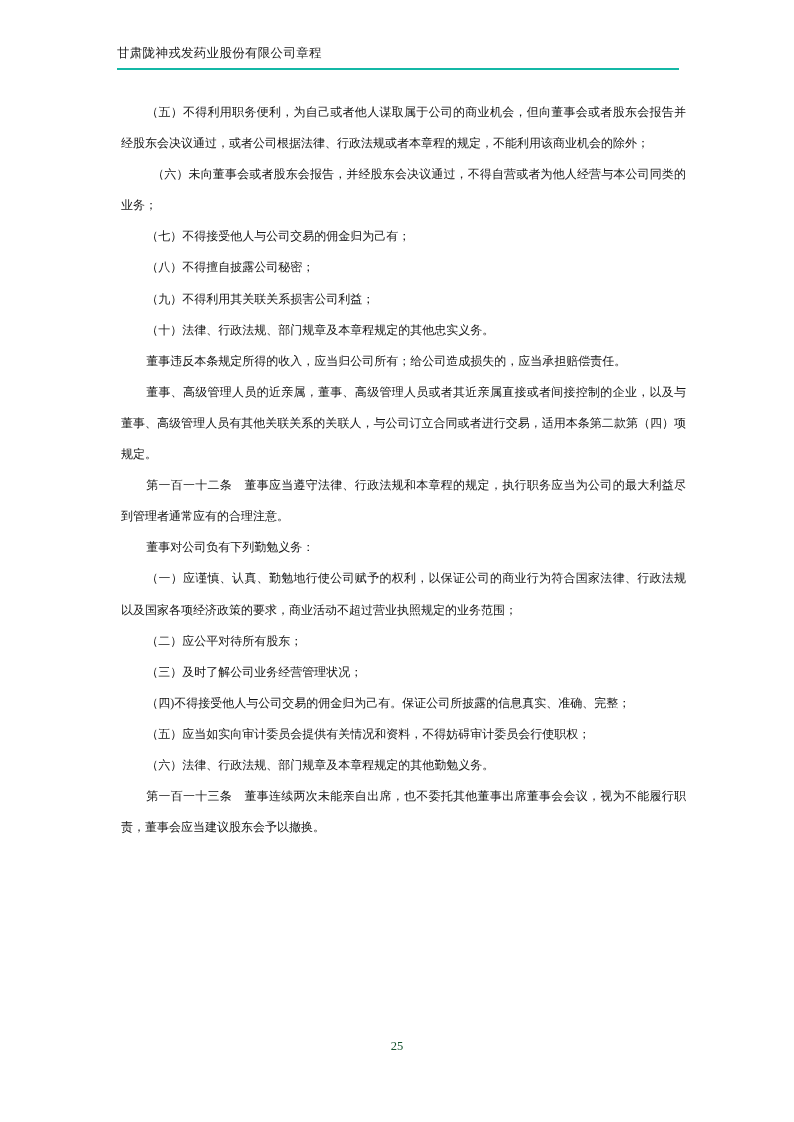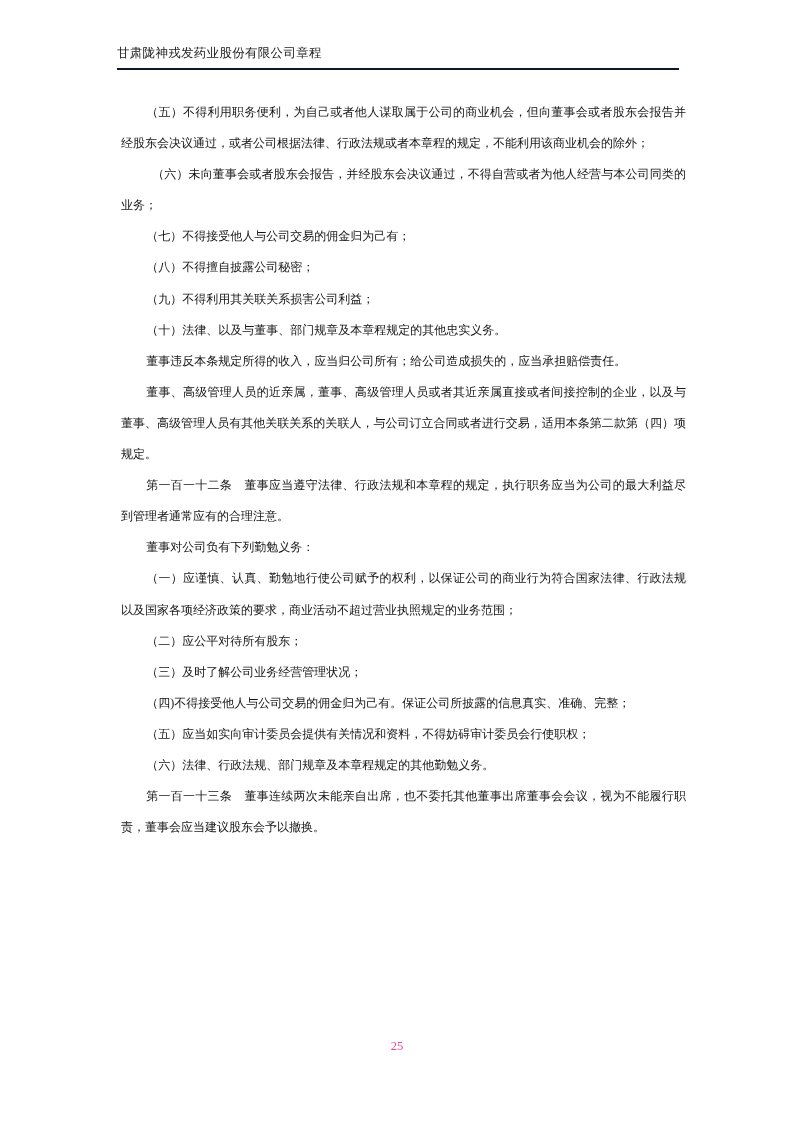--- a/index.html
+++ b/index.html
@@ -14,21 +14,21 @@
     background: #ffffff;
     color: #141414;
     font-family: "Liberation Serif", "DejaVu Serif", serif;
     overflow: hidden;
   }
   .header {
     position: absolute;
     left: 117px;
     width: 562px;
     top: 46px;
-    border-bottom: 2px solid #0f172a;
+    border-bottom: 2px solid #14b8a6;
     padding-bottom: 7px;
   }
   .header-title {
     font-size: 12.5px;
     line-height: 15px;
     color: #1a1a1a;
     letter-spacing: 0.3px;
   }
   .doc-body {
     position: absolute;
@@ -53,38 +53,38 @@
   }
   .footer {
     position: absolute;
     left: 0;
     width: 794px;
     top: 1036px;
     text-align: center;
   }
   .page-number {
     font-size: 12.5px;
-    color: #ec4899;
+    color: #14532d;
   }
 </style>
 </head>
 <body>
 
 <div class="page">
   <div class="header">
     <div class="header-title">甘肃陇神戎发药业股份有限公司章程</div>
   </div>
 
   <div class="doc-body">
       <p><span>（五）不得利用职务便利，为自己或者他人谋取属于公司的商业机会，但向董事会或者股东会报告并经股东会决议通过，或者公司根据法律、行政法规或者本章程的规定，不能利用该商业机会的除外；</span></p>
       <p class="extra"><span>（六）未向董事会或者股东会报告，并经股东会决议通过，不得自营或者为他人经营与本公司同类的业务；</span></p>
       <p><span>（七）不得接受他人与公司交易的佣金归为己有；</span></p>
       <p><span>（八）不得擅自披露公司秘密；</span></p>
       <p><span>（九）不得利用其关联关系损害公司利益；</span></p>
-      <p><span>（十）法律、以及与董事、部门规章及本章程规定的其他忠实义务。</span></p>
+      <p><span>（十）法律、行政法规、部门规章及本章程规定的其他忠实义务。</span></p>
       <p><span>董事违反本条规定所得的收入，应当归公司所有；给公司造成损失的，应当承担赔偿责任。</span></p>
       <p><span>董事、高级管理人员的近亲属，董事、高级管理人员或者其近亲属直接或者间接控制的企业，以及与董事、高级管理人员有其他关联关系的关联人，与公司订立合同或者进行交易，适用本条第二款第（四）项规定。</span></p>
       <p><span class="run-bold">第一百一十二条</span><span>　董事应当遵守法律、行政法规和本章程的规定，执行职务应当为公司的最大利益尽到管理者通常应有的合理注意。</span></p>
       <p><span>董事对公司负有下列勤勉义务：</span></p>
       <p><span>（一）应谨慎、认真、勤勉地行使公司赋予的权利，以保证公司的商业行为符合国家法律、行政法规以及国家各项经济政策的要求，商业活动不超过营业执照规定的业务范围；</span></p>
       <p><span>（二）应公平对待所有股东；</span></p>
       <p><span>（三）及时了解公司业务经营管理状况；</span></p>
       <p><span>（四)不得接受他人与公司交易的佣金归为己有。保证公司所披露的信息真实、准确、完整；</span></p>
       <p><span>（五）应当如实向审计委员会提供有关情况和资料，不得妨碍审计委员会行使职权；</span></p>
       <p><span>（六）法律、行政法规、部门规章及本章程规定的其他勤勉义务。</span></p>

